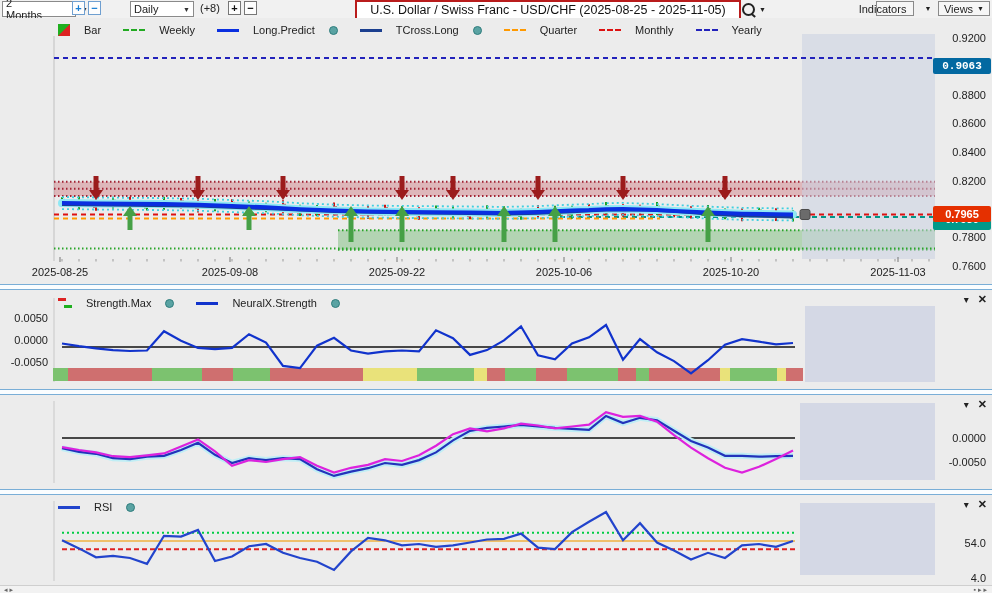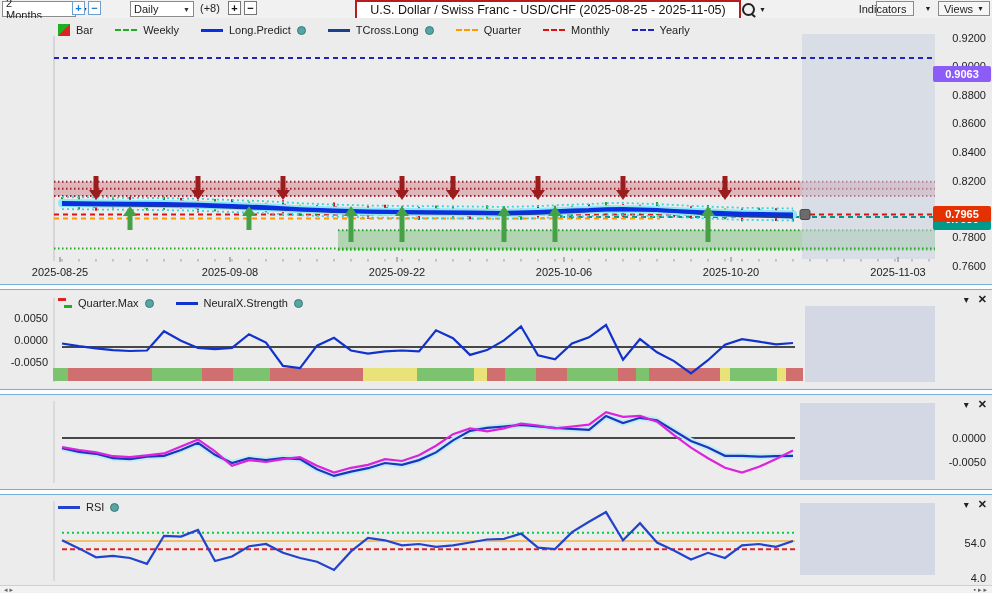--- a/index.html
+++ b/index.html
@@ -23,21 +23,21 @@
                transform:rotate(40deg);transform-origin:0 0;}
   .rbtn{position:absolute;top:1px;height:15px;background:#f6f6f6;border:1px solid #8a8a8a;font-size:11px;
         display:flex;align-items:center;justify-content:center;gap:4px;color:#222;}
   .rbtn .caret{font-size:7px;}
   
   .panel{position:absolute;left:0;width:992px;background:#ececec;}
   .divider{position:absolute;left:0;width:992px;height:6px;background:#fafdff;
            border-top:1px solid #79aed7;border-bottom:1px solid #79aed7;box-sizing:border-box;}
   svg{position:absolute;left:0;top:0;}
   .legend{position:absolute;display:flex;align-items:center;gap:22px;font-size:11px;color:#222;}
-  .legend .item{display:flex;align-items:center;gap:6px;}
+  .legend .item{display:flex;align-items:center;gap:14px;}
   .sw-line{width:22px;height:0;}
   .dot{width:7px;height:7px;border-radius:50%;background:#5aa3a3;border:1px solid #2f7d7d;}
   .baricon{width:12px;height:12px;background:linear-gradient(135deg,#1faf1f 48%,#dd2222 52%);}
   .maxicon{position:relative;width:14px;height:10px;}
   .maxicon i{position:absolute;display:block;height:3px;width:8px;}
   .maxicon i.r{left:0;top:0;background:#dd2222;}
   .maxicon i.g{right:0;bottom:0;background:#1faf1f;}
   .paxis{position:absolute;width:48px;text-align:right;font-size:11px;color:#222;line-height:13px;}
   .badge{position:absolute;left:933px;width:58px;height:16px;border-radius:2px;color:#fff;
          font-size:11px;font-weight:bold;text-align:center;line-height:16px;}
@@ -364,21 +364,21 @@
         <div class="paxis" style="left:938px;top:14px;">0.9200</div>
         <div class="paxis" style="left:938px;top:42px;">0.9000</div>
         <div class="paxis" style="left:938px;top:71px;">0.8800</div>
         <div class="paxis" style="left:938px;top:99px;">0.8600</div>
         <div class="paxis" style="left:938px;top:128px;">0.8400</div>
         <div class="paxis" style="left:938px;top:157px;">0.8200</div>
         <div class="paxis" style="left:938px;top:213px;">0.7800</div>
         <div class="paxis" style="left:938px;top:242px;">0.7600</div>
       </div>
     <div id="main-badges">
-        <div class="badge" style="top:48px;background:#8b5cf6;"><span>0.9063</span></div>
+        <div class="badge" style="top:40px;background:#0369a1;font-family:Liberation Mono, monospace;"><span>0.9063</span></div>
         <div class="badge clip" style="top:202px;background:#00998a;">
           <span>0.7950</span>
         </div>
         <div class="badge" style="top:188px;background:#e53000;"><span>0.7965</span></div>
       </div>
     <div id="main-xlabels">
         <div class="xlab" style="left:60px;top:248px;">2025-08-25</div>
         <div class="xlab" style="left:230px;top:248px;">2025-09-08</div>
         <div class="xlab" style="left:397px;top:248px;">2025-09-22</div>
         <div class="xlab" style="left:564px;top:248px;">2025-10-06</div>
@@ -415,21 +415,21 @@
         <rect x="777" y="78" width="9" height="13" fill="#e9e27a"></rect>
         <rect x="786" y="78" width="17" height="13" fill="#cf6f6f"></rect>
         <polyline stroke="#1133cc" stroke-width="2.2" points="62.0,53.5 79.0,56.1 96.0,58.3 113.0,60.1 130.0,61.0 147.0,60.5 164.0,41.2 181.0,50.8 198.0,57.9 215.0,59.2 232.0,57.9 249.0,44.2 266.0,52.6 283.0,75.9 300.0,78.1 317.0,55.7 334.0,47.8 351.0,60.5 368.0,63.6 385.0,61.4 402.0,60.5 419.0,61.4 436.0,40.3 453.0,48.2 470.0,64.9 487.0,60.1 504.0,50.4 521.0,36.3 538.0,65.4 555.0,69.3 572.0,53.5 589.0,47.3 606.0,35.0 623.0,69.8 640.0,49.1 657.0,62.3 674.0,71.1 691.0,83.4 708.0,70.2 725.0,54.8 742.0,49.1 759.0,51.7 776.0,54.4 793.0,53.0" fill="none"></polyline>
       </svg>
     <div class="legend" style="left:58px;top:7px;" id="legend-neuralx">
         <div class="item">
           <span class="maxicon">
             <i class="r"></i>
             <i class="g"></i>
           </span>
-          <span>Quarter.Max</span>
+          <span>Strength.Max</span>
           <span class="dot"></span>
         </div>
         <div class="item">
           <span class="sw-line" style="border-top: 3px solid rgb(17, 51, 204);"></span>
           <span>NeuralX.Strength</span>
           <span class="dot"></span>
         </div>
       </div>
     <div id="ylab-neuralx">
         <div class="paxis" style="left:2px;top:22px;width:46px;">0.0050</div>

